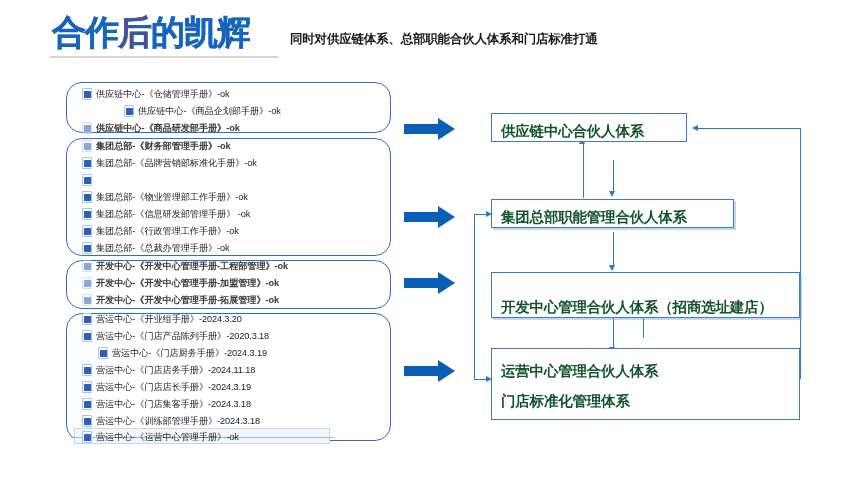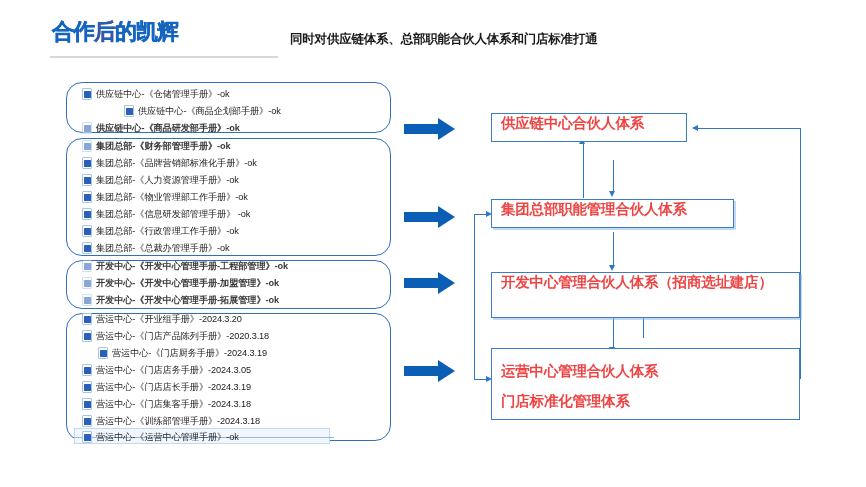--- a/index.html
+++ b/index.html
@@ -8,21 +8,21 @@
     background:#ffffff;
     font-family:"Liberation Sans","DejaVu Sans",sans-serif;
     overflow:hidden;
     position:relative;
   }
   #stage{position:absolute;left:0;top:0;width:866px;height:487px;}
 
   
   .hdr-title{
     position:absolute;left:52px;top:12px;
-    font-size:22px;font-weight:bold;letter-spacing:-1px;
+    font-size:34px;font-weight:bold;letter-spacing:-1px;
     color:#1565c0;white-space:nowrap;line-height:40px;text-align:center;
     -webkit-text-stroke:0.4px #1565c0;
   }
   .hdr-title .red{color:#e21b12;}
   .hdr-underline{
     position:absolute;left:50px;top:56px;width:228px;height:2px;
     background:#d8d8d8;
   }
   .hdr-sub{
     position:absolute;left:290px;top:31px;
@@ -76,23 +76,23 @@
     position:absolute;left:34px;top:0;width:0;height:0;
     border-top:11px solid transparent;border-bottom:11px solid transparent;
     border-left:17px solid #0b5eb5;
   }
 
   
   .rbox{
     position:absolute;box-sizing:border-box;
     border:1.1px solid #3b7bc8;
     background:#ffffff;
-    color:#ef4444;font-weight:bold;
+    color:#14532d;font-weight:bold;
     font-size:14.5px;letter-spacing:-0.2px;
-    display:flex;align-items:flex-start;
+    display:flex;align-items:flex-end;
     white-space:nowrap;
   }
   .rbox.shadow{box-shadow:2px 2px 0 rgba(120,170,220,.45);}
   .rbox .pad{padding-left:9px;}
   .rbox.multi{display:block;padding:7px 8px 0 9px;line-height:30px;}
 
   
   .ln{position:absolute;background:#2f77c6;}
   .lnh{height:1.2px;}
   .lnv{width:1.2px;}
@@ -129,21 +129,20 @@
   <div class="fl dim" style="left:82px;top:139px;">
       <span class="ic"></span>
       <span>集团总部-《财务部管理手册》-ok</span>
     </div>
   <div class="fl" style="left:82px;top:156px;">
       <span class="ic"></span>
       <span>集团总部-《品牌营销部标准化手册》-ok</span>
     </div>
   <div class="fl" style="left:82px;top:173px;">
       <span class="ic"></span>
-      <span>集团总部-《人力资源管理手册》-ok</span>
     </div>
   <div class="fl" style="left:82px;top:190px;">
       <span class="ic"></span>
       <span>集团总部-《物业管理部工作手册》-ok</span>
     </div>
   <div class="fl" style="left:82px;top:207px;">
       <span class="ic"></span>
       <span>集团总部-《信息研发部管理手册》 -ok</span>
     </div>
   <div class="fl" style="left:82px;top:224px;">
@@ -177,21 +176,21 @@
   <div class="fl" style="left:82px;top:329px;">
       <span class="ic"></span>
       <span>营运中心-《门店产品陈列手册》-2020.3.18</span>
     </div>
   <div class="fl" style="left:98px;top:346px;text-align:center;">
       <span class="ic"></span>
       <span>营运中心-《门店厨务手册》-2024.3.19</span>
     </div>
   <div class="fl" style="left:82px;top:363px;">
       <span class="ic"></span>
-      <span>营运中心-《门店店务手册》-2024.3.05</span>
+      <span>营运中心-《门店店务手册》-2024.11.18</span>
     </div>
   <div class="fl" style="left:82px;top:380px;">
       <span class="ic"></span>
       <span>营运中心-《门店店长手册》-2024.3.19</span>
     </div>
   <div class="fl" style="left:82px;top:397px;">
       <span class="ic"></span>
       <span>营运中心-《门店集客手册》-2024.3.18</span>
     </div>
   <div class="fl" style="left:82px;top:414px;">

